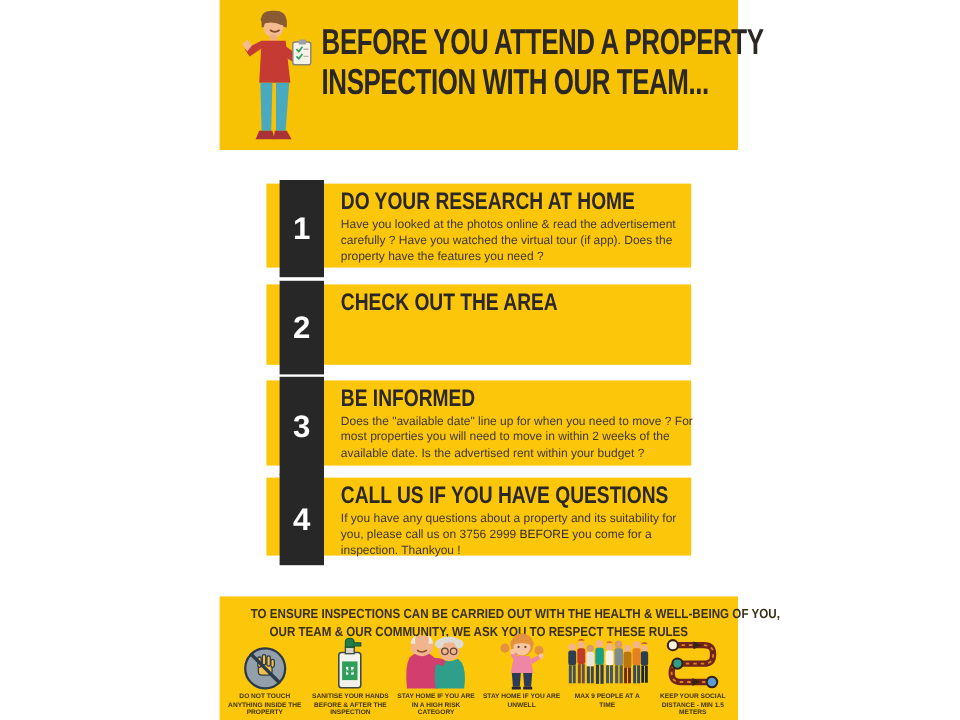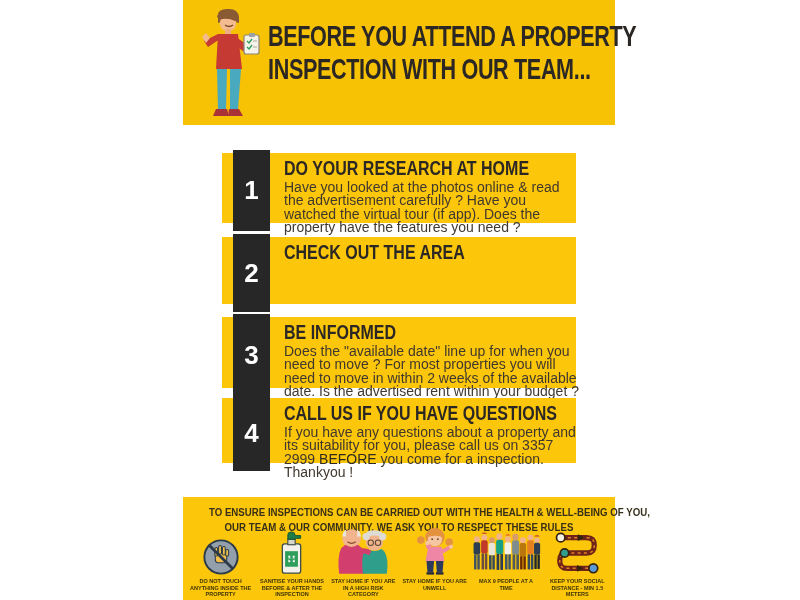--- a/index.html
+++ b/index.html
@@ -20,21 +20,21 @@
   .step2{top:237px;height:67px;}
   .step3{top:317px;height:71px;}
   .step4{top:398px;height:65px;}
   .step-num{position:absolute;left:11px;top:-3px;bottom:-8px;width:37px;
             background:var(--badge-black,#272727);color:var(--number-text,#fff);
             display:flex;align-items:center;justify-content:center;
             font-size:26px;font-weight:bold;}
   .step-heading{margin:4px 0 1px 62px;font-size:20px;font-weight:bold;
                 color:var(--title-text,#2B2724);white-space:nowrap;
                 transform:scaleX(0.8);transform-origin:0 50%;}
-  .step-body{margin-left:62px;width:296px;font-size:14px;line-height:13.4px;
+  .step-body{margin-left:62px;width:296px;font-size:10px;line-height:13.4px;
              color:var(--body-text,#40382E);}
   .step-body b{font-weight:normal;color:#2e2a22;}
 
   
   .footer{position:absolute;left:183px;top:497px;width:432px;height:103px;
           background:var(--panel-yellow,#FCC60A);}
   .notice{padding-top:8px;text-align:center;font-weight:bold;font-size:11px;
           line-height:15px;color:#383018;}
   .notice-line{display:block;white-space:nowrap;transform:scaleX(0.88);transform-origin:50% 50%;}
   .rules{position:absolute;left:2px;right:2px;bottom:2px;display:flex;}
@@ -103,21 +103,21 @@
 
   <div class="step step3">
     <div class="step-num">3</div>
     <div class="step-heading">BE INFORMED</div>
     <div class="step-body">Does the "available date" line up for when you need to move ? For most properties you will need to move in within 2 weeks of the available date. Is the advertised rent within your budget ?</div>
   </div>
 
   <div class="step step4">
     <div class="step-num">4</div>
     <div class="step-heading">CALL US IF YOU HAVE QUESTIONS</div>
-    <div class="step-body"><span>If you have any questions about a property and its suitability for you, please call us on 3357 2999 </span><b>BEFORE</b><span> you come for a inspection. Thankyou !</span></div>
+    <div class="step-body"><span>If you have any questions about a property and its suitability for you, please call us on 3756 2999 </span><b>BEFORE</b><span> you come for a inspection. Thankyou !</span></div>
   </div>
 
   <div class="footer">
     <div class="notice">
       <span class="notice-line">TO  ENSURE INSPECTIONS CAN BE CARRIED OUT WITH THE HEALTH &amp; WELL-BEING OF YOU,</span>
       <span class="notice-line">OUR TEAM &amp; OUR COMMUNITY, WE ASK YOU TO RESPECT THESE RULES</span>
     </div>
 
     <div class="rules">
 

